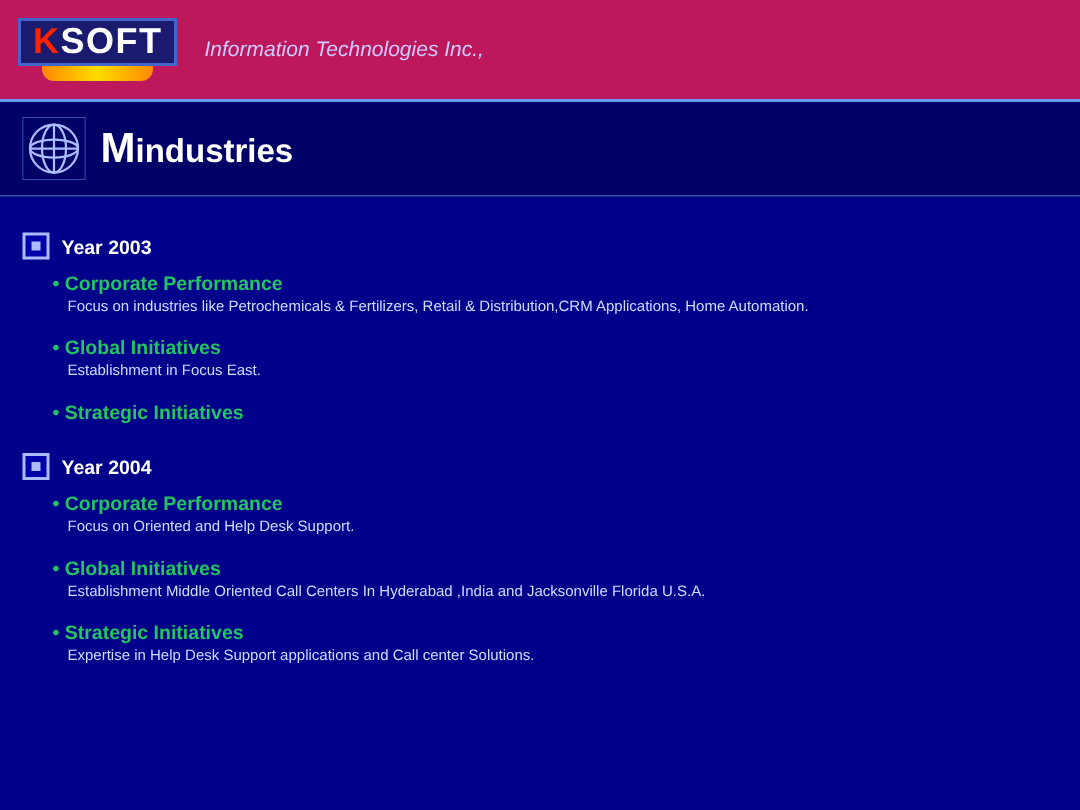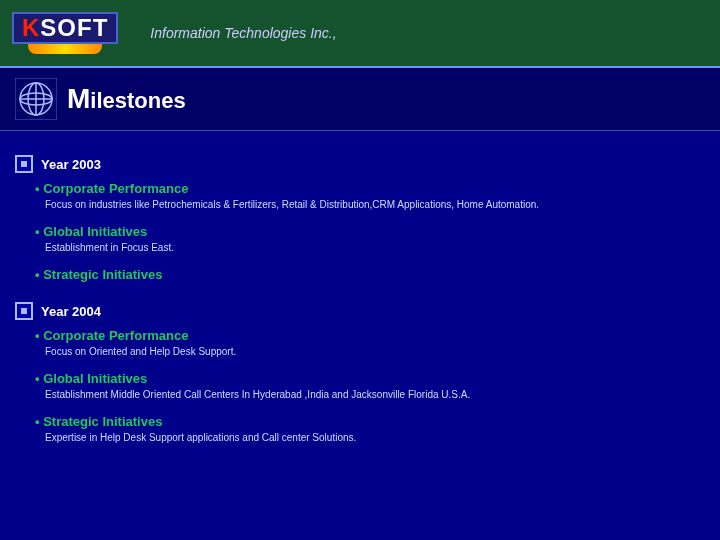--- a/index.html
+++ b/index.html
@@ -8,32 +8,32 @@
       width: 720px;
       height: 540px;
       background-color: #00008B;
       font-family: Arial, sans-serif;
       color: white;
       overflow: hidden;
     }
 
     
     .header {
-      background-color: #14532d;
+      background-color: #be185d;
       border-bottom: 2px solid #6699FF;
       padding: 8px 12px;
       display: flex;
       align-items: center;
       height: 68px;
     }
 
     .header-subtitle {
       color: #ccccff;
       font-size: 14px;
-      margin-left: 24px;
+      margin-left: 10px;
       font-style: italic;
     }
 
     
     .page-title-area {
       background-color: #000066;
       padding: 10px 15px;
       display: flex;
       align-items: center;
       border-bottom: 1px solid #3355aa;
@@ -167,21 +167,21 @@
 
   <svg class="globe-icon" viewBox="0 0 42 42" xmlns="http://www.w3.org/2000/svg">
     <rect width="42" height="42" fill="#000066" stroke="#4466cc" stroke-width="1"></rect>
     <circle cx="21" cy="21" r="16" fill="none" stroke="#aabbff" stroke-width="1.5"></circle>
     <ellipse cx="21" cy="21" rx="8" ry="16" fill="none" stroke="#aabbff" stroke-width="1.5"></ellipse>
     <ellipse cx="21" cy="21" rx="16" ry="6" fill="none" stroke="#aabbff" stroke-width="1.5"></ellipse>
     <line x1="5" y1="21" x2="37" y2="21" stroke="#aabbff" stroke-width="1.5"></line>
     <line x1="21" y1="5" x2="21" y2="37" stroke="#aabbff" stroke-width="1.5"></line>
   </svg>
   <div class="page-title">
-    <span class="m-letter">M</span><span>ilestones</span>
+    <span class="m-letter">M</span><span>industries</span>
   </div>
 </div>
 
 <div class="content">
 
 <div class="year-section">
       <div class="year-header">
         <div class="year-icon">
           <div style="width:6px;height:6px;background:#aabbff;"></div>
         </div>

